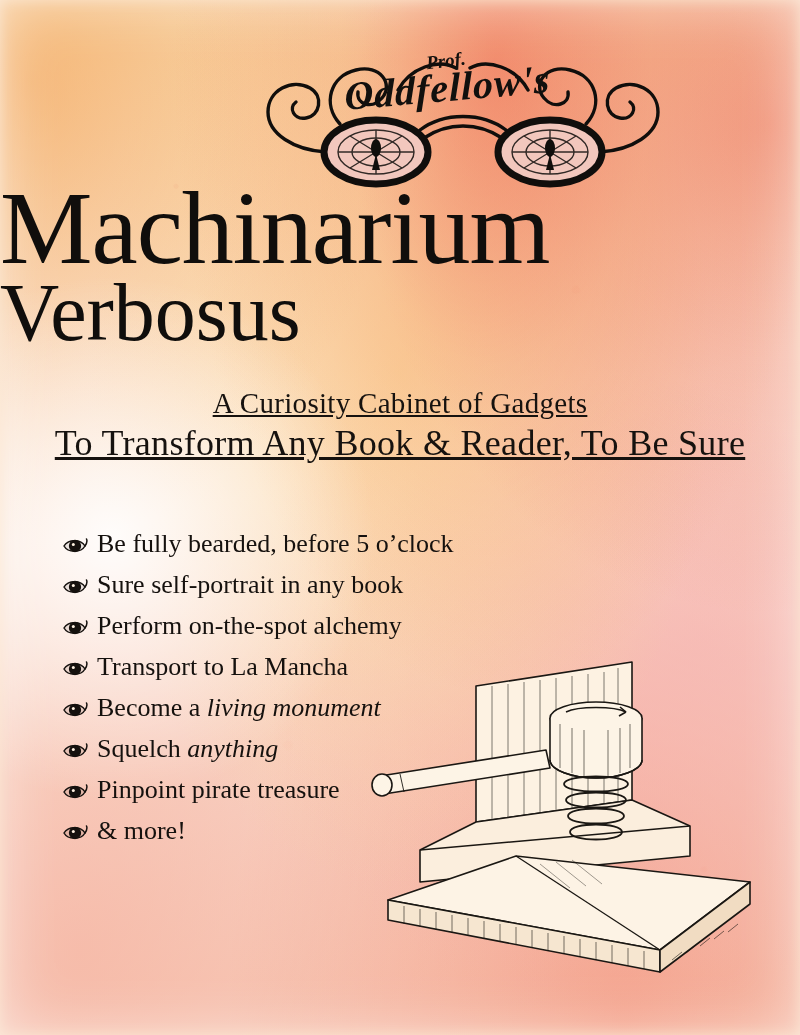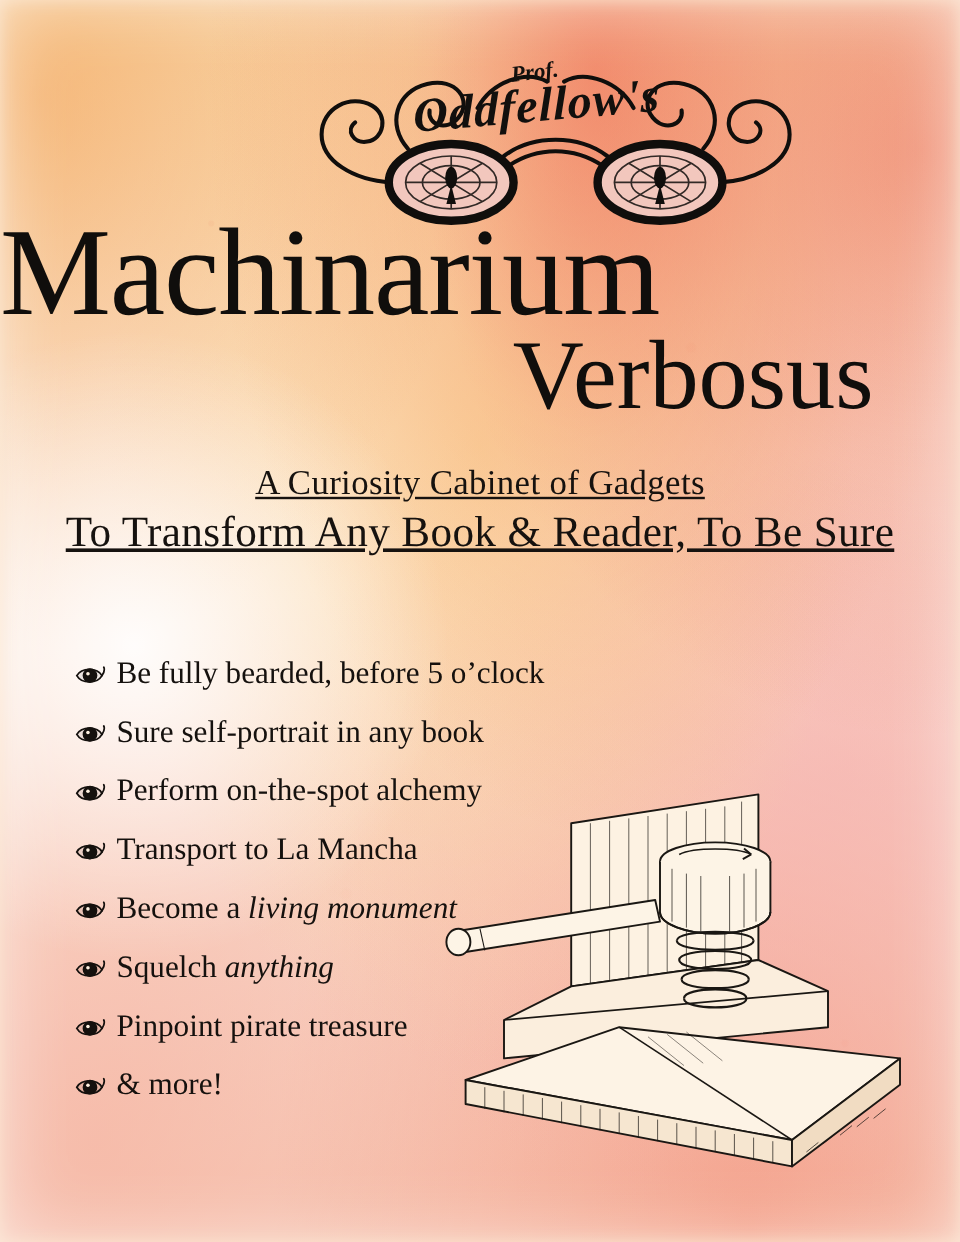--- a/index.html
+++ b/index.html
@@ -93,21 +93,21 @@
     font-size: 104px;
     line-height: 1;
     color: #100e0c;
     letter-spacing: -1px;
   }
   .title-sub {
     position: absolute;
     left: 0;
     top: 272px;
     width: 728px;
-    text-align: right;
+    text-align: left;
     font-family: "Liberation Serif", serif;
     font-size: 82px;
     line-height: 1;
     color: #100e0c;
   }
 
   .tagline {
     position: absolute;
     left: 0;
     top: 383px;
@@ -137,21 +137,20 @@
     padding: 0;
     list-style: none;
   }
   .feature-list li {
     display: flex;
     align-items: flex-start;
     margin-bottom: 9px;
     font-size: 26px;
     line-height: 32px;
     color: #15110e;
-    margin-top: 17px;
   }
   .bullet-icon {
     width: 26px;
     height: 26px;
     flex: 0 0 26px;
     margin-right: 9px;
     margin-top: 5px;
   }
   .bullet-icon svg { display: block; }
   .feature-text em { font-style: italic; }

